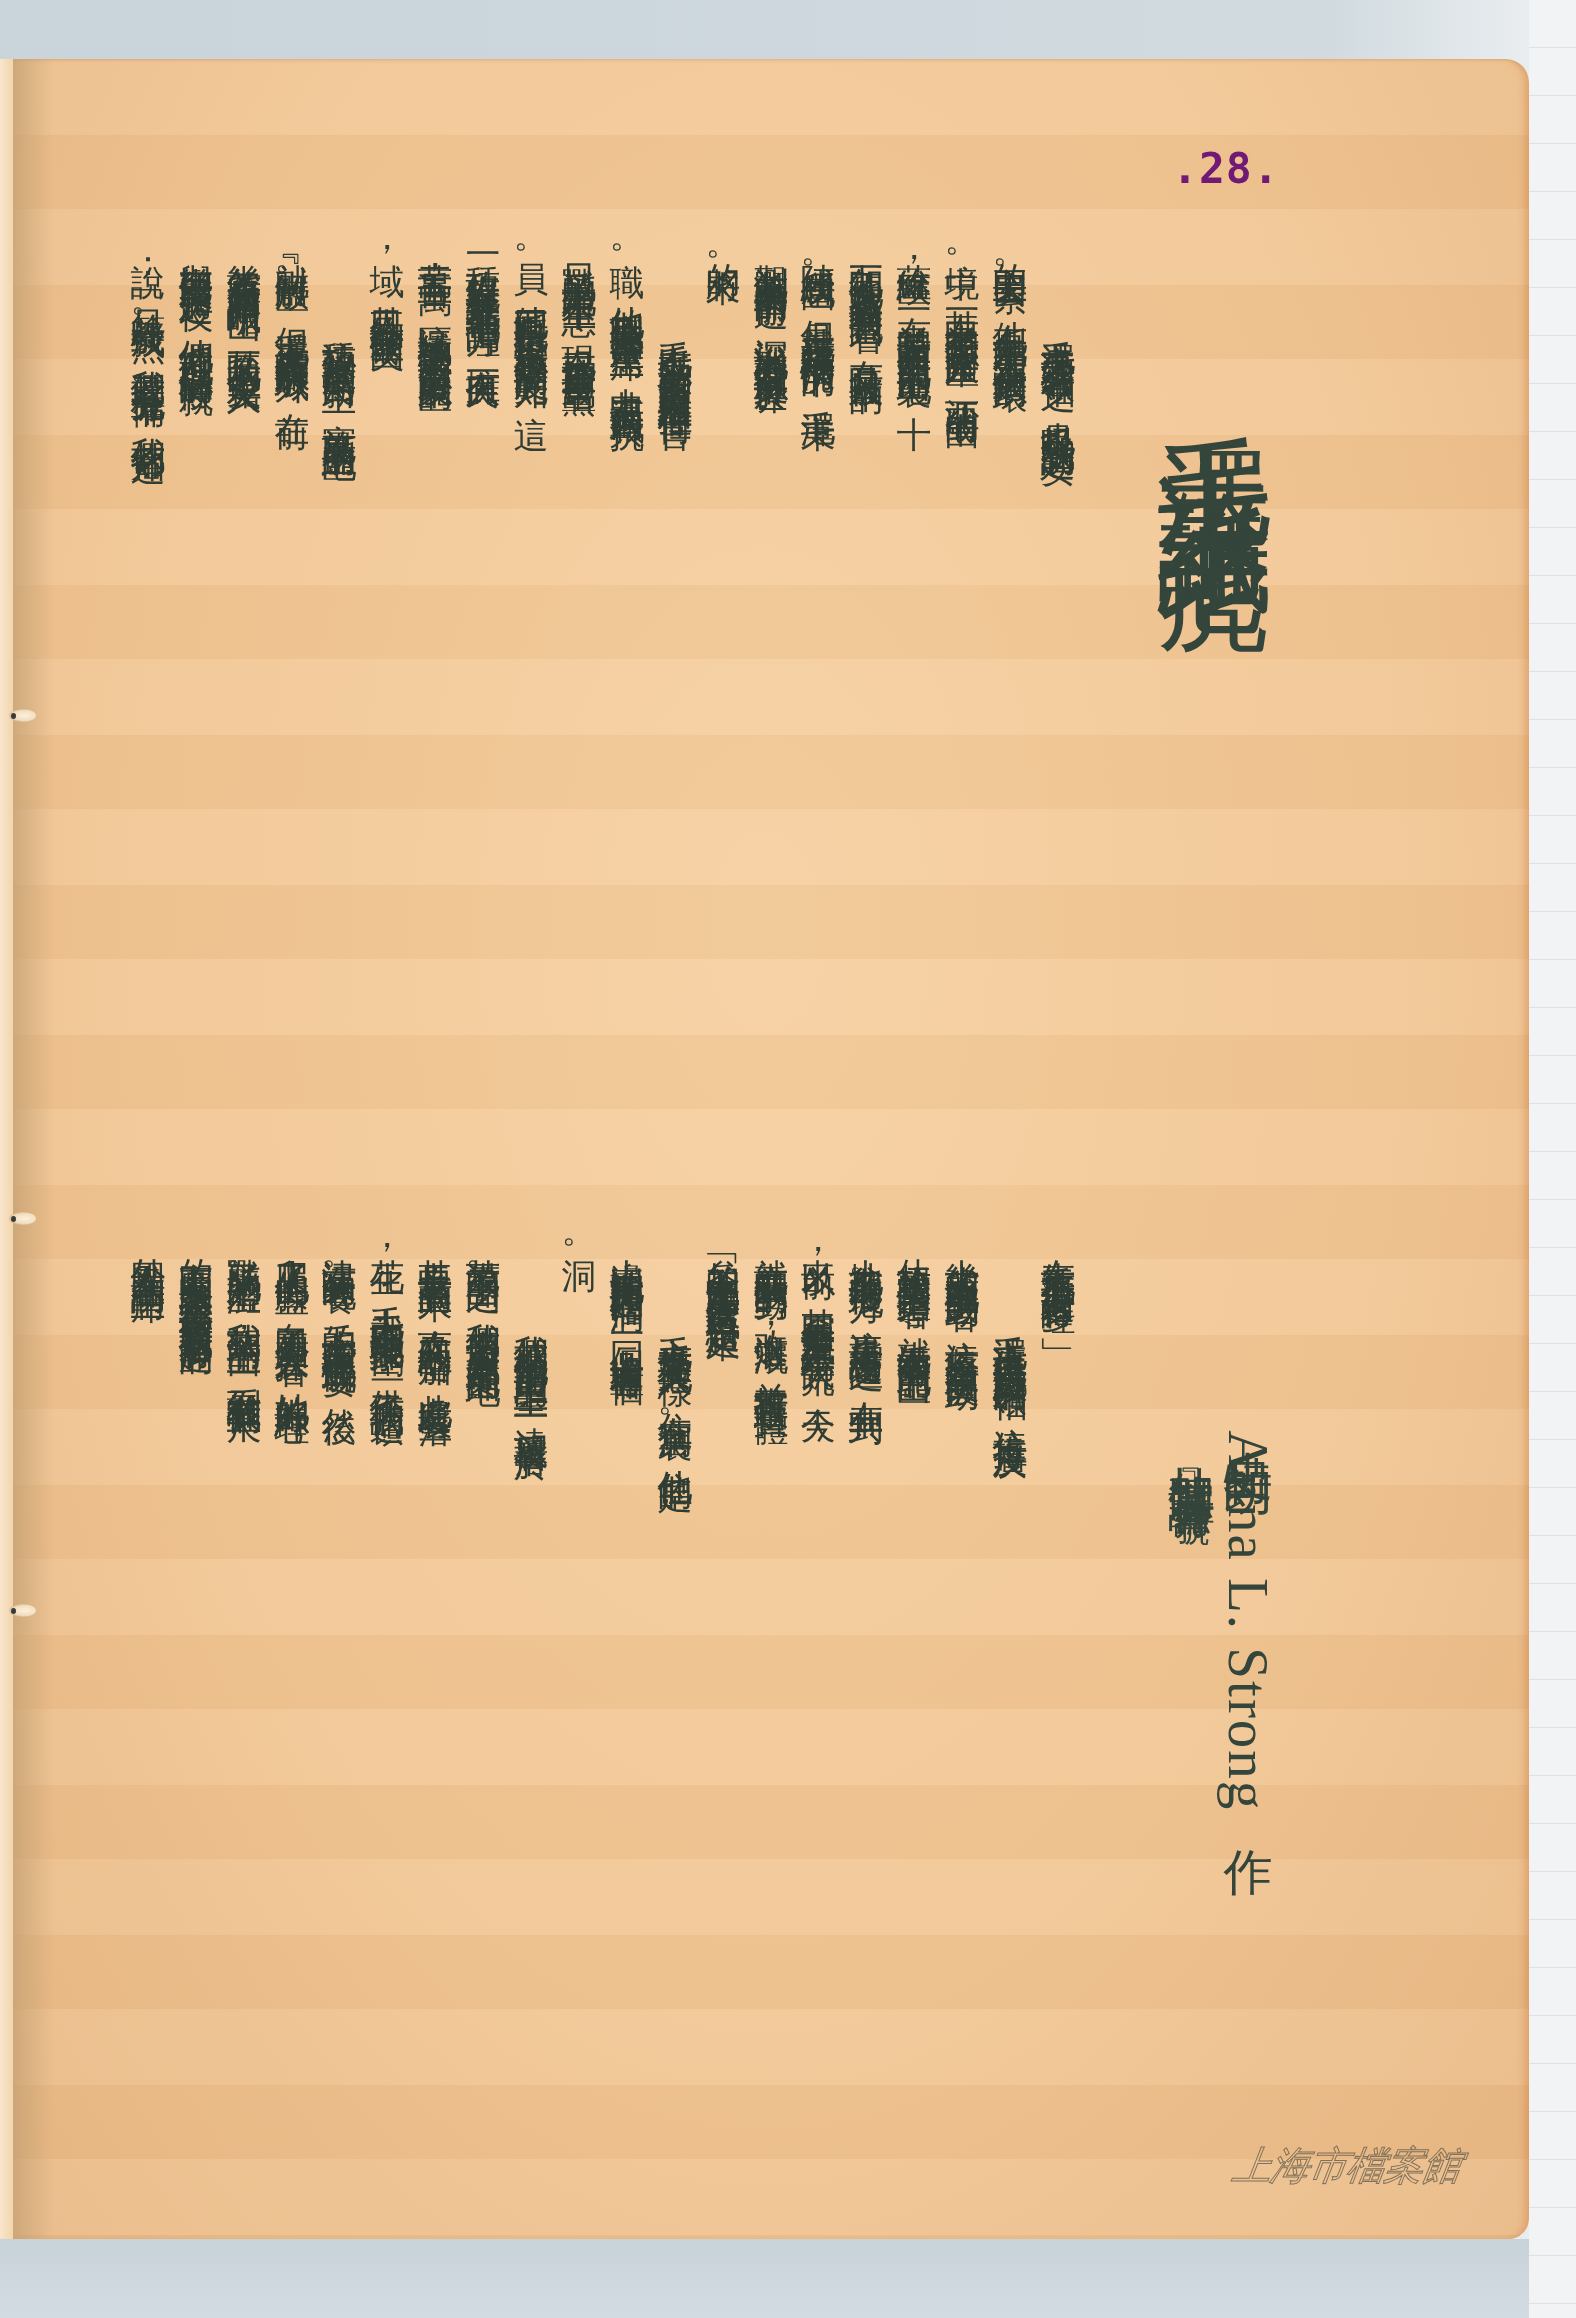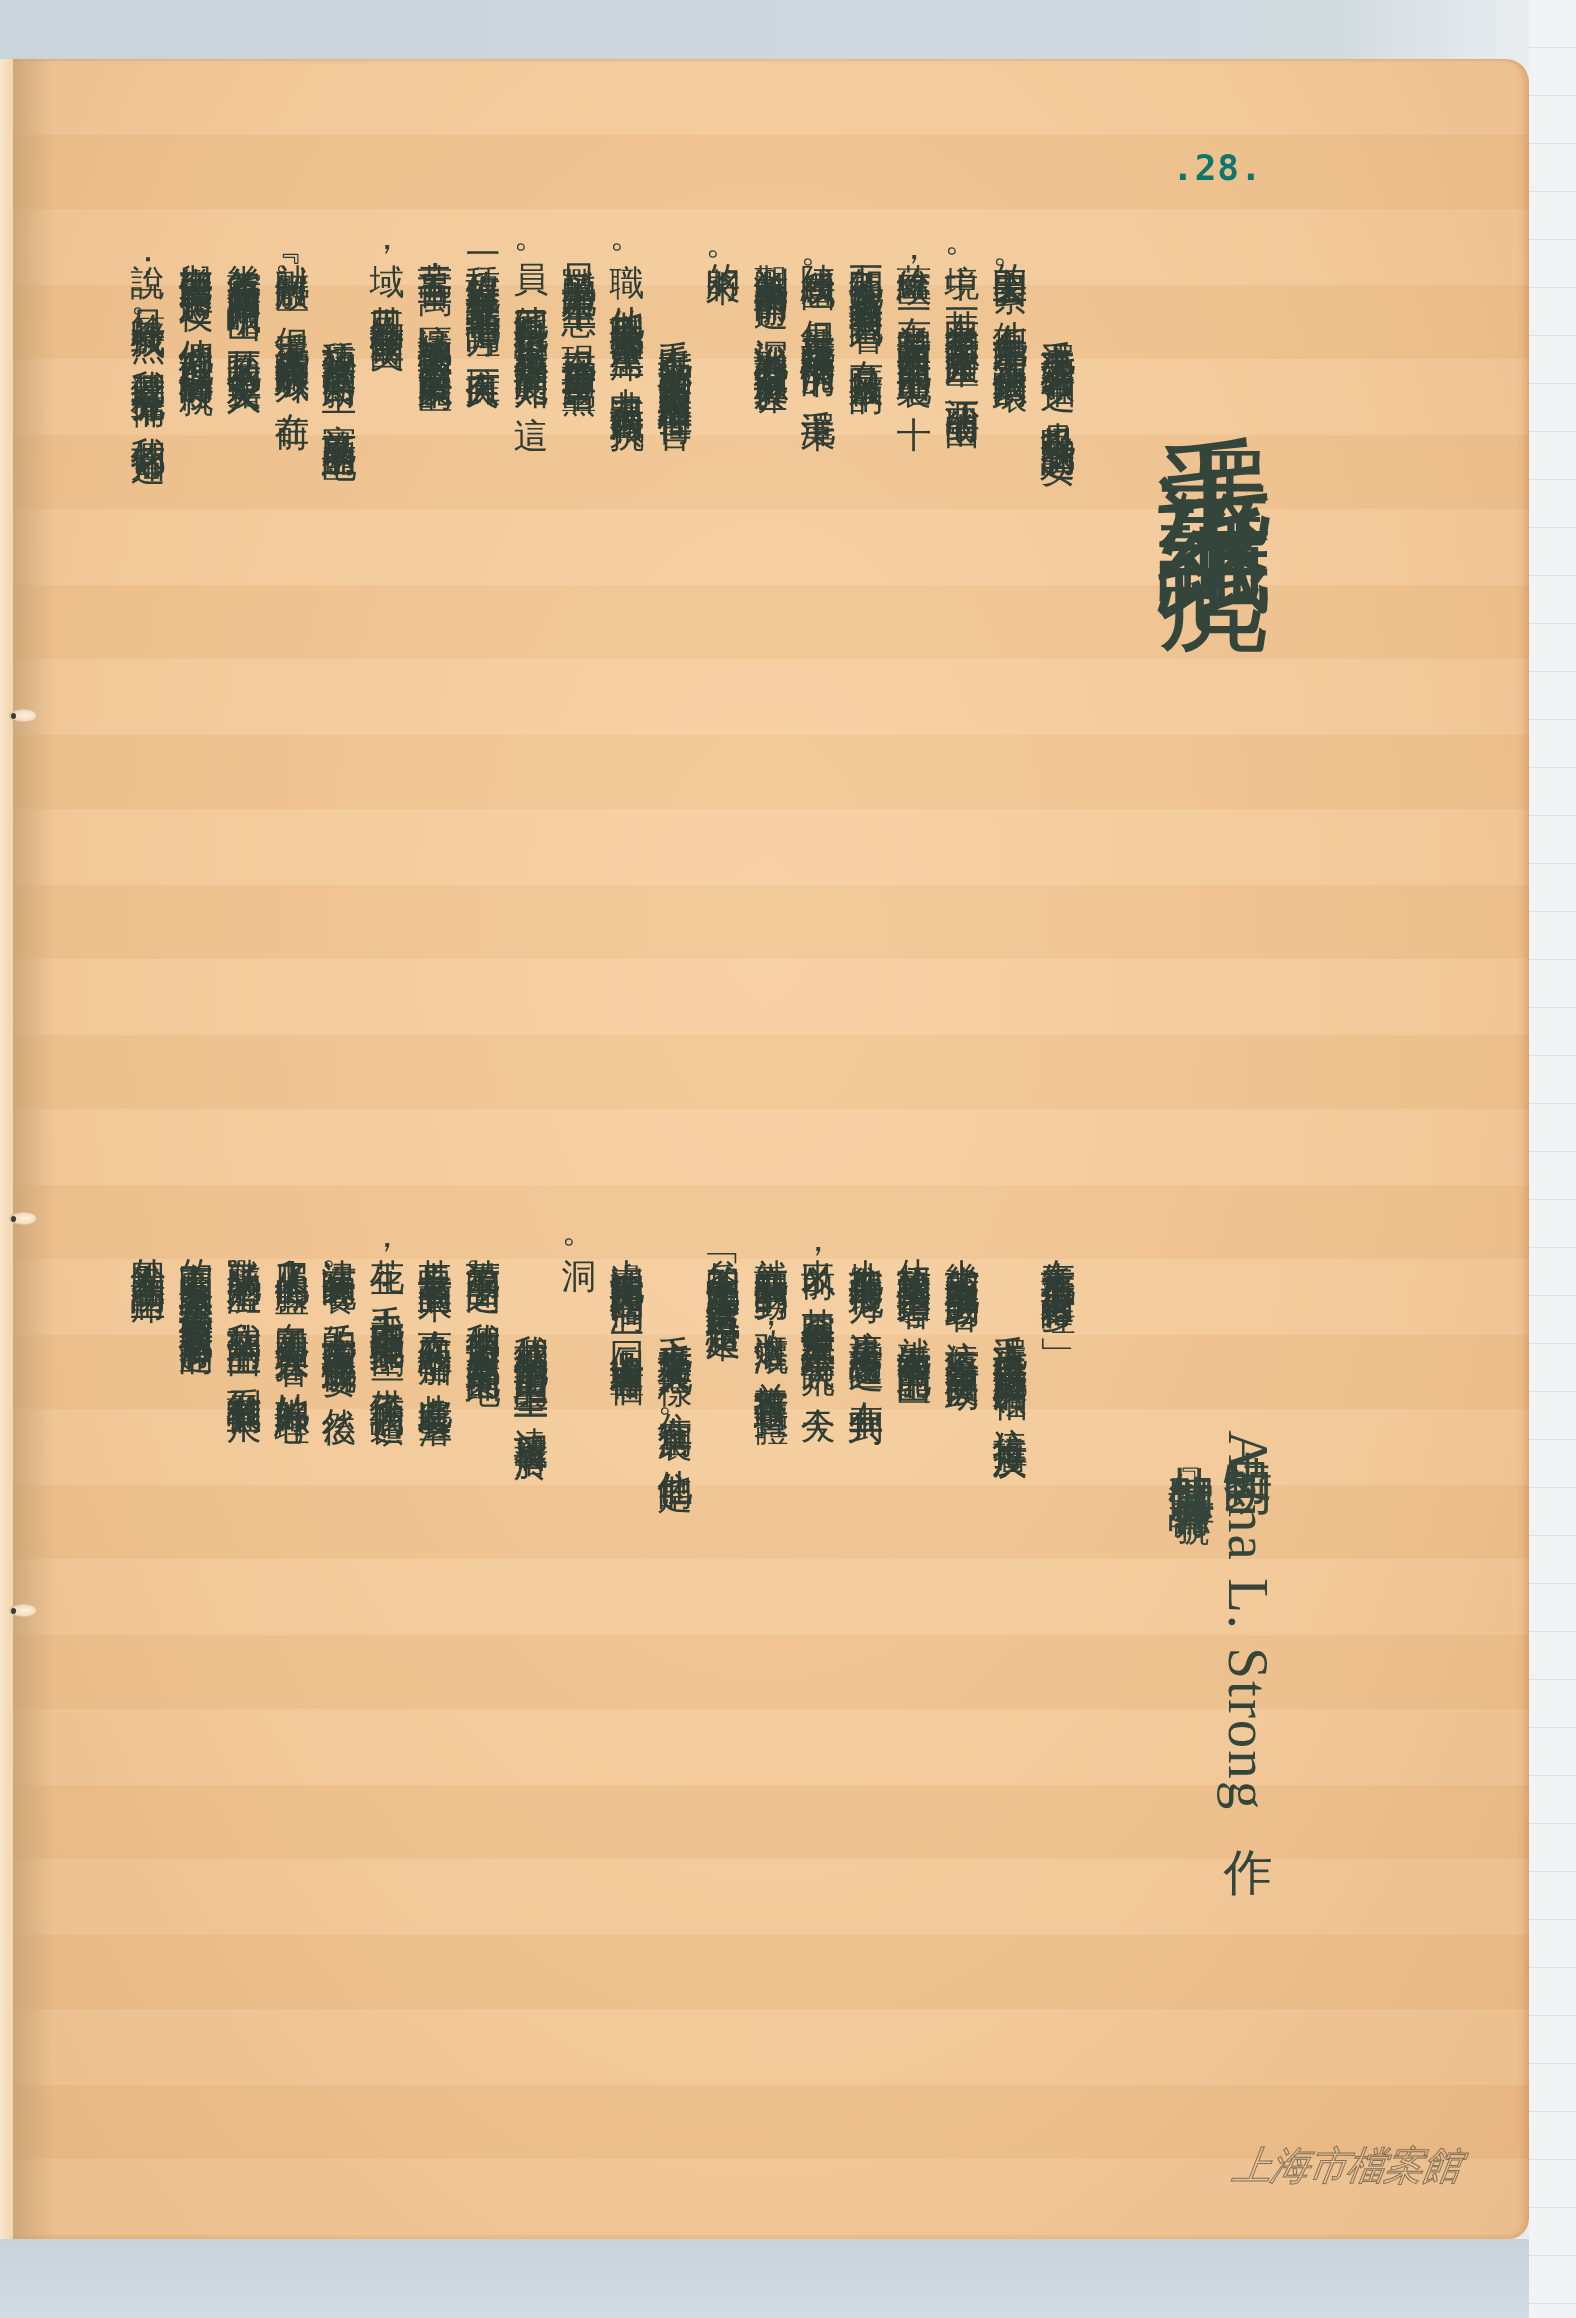--- a/index.html
+++ b/index.html
@@ -57,22 +57,22 @@
     white-space:nowrap;
     color:#2f3d35;
   }
   .col.indent { padding-top:76px; }
   .upper { top:236px; }
   .lower { top:1231px; }
 
   .page-num {
     left:1172px; top:152px;
     font-family:"DejaVu Sans Mono", monospace; font-weight:bold;
-    font-size:36px; line-height:32px; letter-spacing:1px;
-    color:#0f766e;
+    font-size:43px; line-height:32px; letter-spacing:1px;
+    color:#701a75;
   }
   .title {
     left:1149px; top:340px; width:134px;
     writing-mode:vertical-rl;
     font-family:"DejaVu Sans", sans-serif;
     font-size:115px; letter-spacing:18.3px; line-height:134px;
     color:#34453c; white-space:nowrap;
   }
   .byline {
     writing-mode:vertical-rl; white-space:nowrap;

